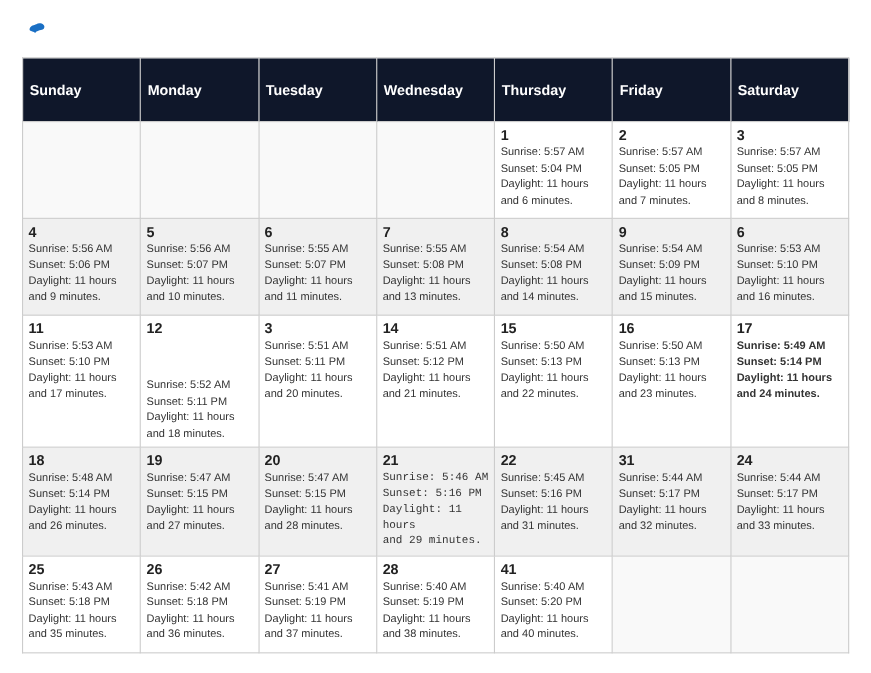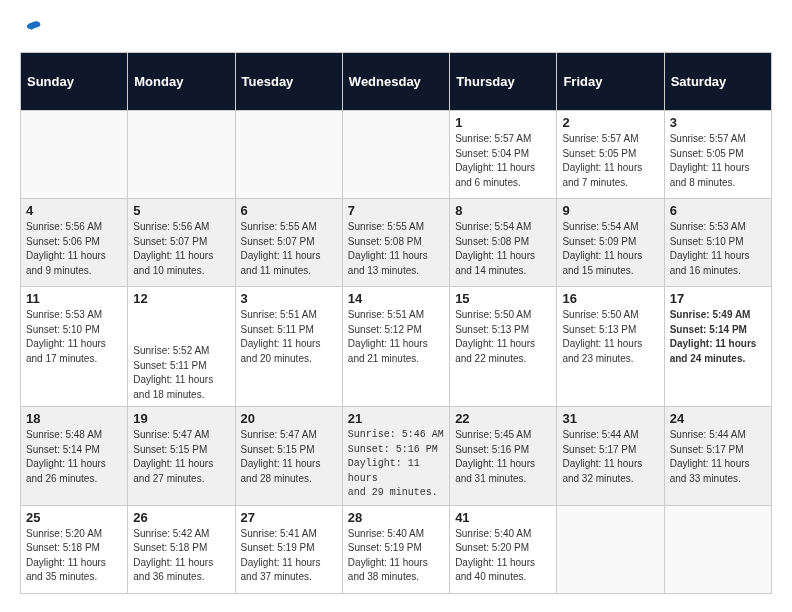--- a/index.html
+++ b/index.html
@@ -309,21 +309,21 @@
             <div class="day-number">24</div>
             <div class="day-info" style="white-space: pre-line;">Sunrise: 5:44 AM
 Sunset: 5:17 PM
 Daylight: 11 hours
 and 33 minutes.</div>
           </td>
         </tr>
         <tr>
           <td>
             <div class="day-number">25</div>
-            <div class="day-info" style="white-space: pre-line;">Sunrise: 5:20 AM
+            <div class="day-info" style="white-space: pre-line;">Sunrise: 5:43 AM
 Sunset: 5:18 PM
 Daylight: 11 hours
 and 35 minutes.</div>
           </td>
           <td>
             <div class="day-number">26</div>
             <div class="day-info" style="white-space: pre-line;">Sunrise: 5:42 AM
 Sunset: 5:18 PM
 Daylight: 11 hours
 and 36 minutes.</div>

